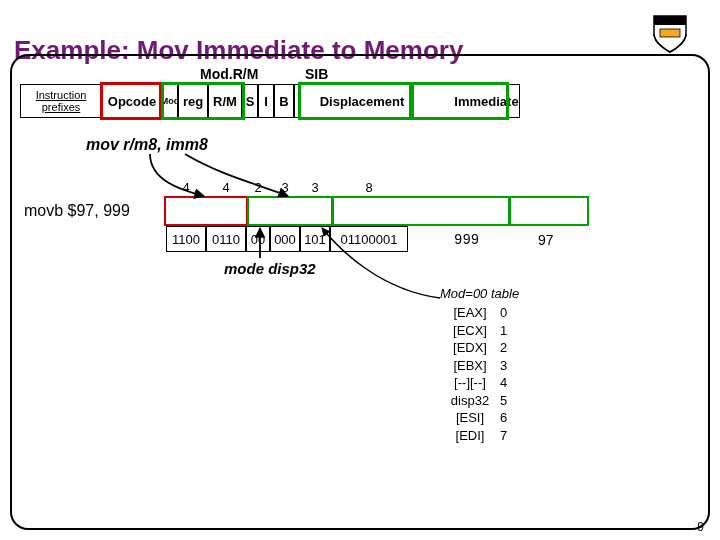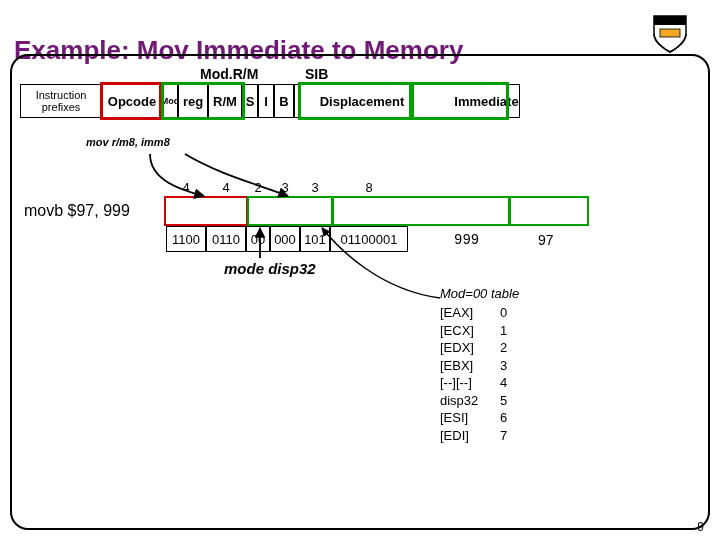--- a/index.html
+++ b/index.html
@@ -44,42 +44,42 @@
     display: flex;
     align-items: center;
     justify-content: center;
     font-size: 13px;
     font-weight: bold;
     background: #fff;
     padding: 0 4px;
   }
   .cell.multi { font-size: 11px; line-height: 1; text-align:center; }
   .cell.small { font-size: 9px; line-height: 0.9; padding: 0 1px; text-align:center;}
-  .cell.prefix { width: 82px; font-weight: normal; line-height:1.1; }
+  .cell.prefix { width: 82px; font-weight: normal; line-height:1.1;text-decoration:underline; }
   .cell.opcode { width: 60px; }
   .cell.mod { width: 16px; }
   .cell.reg { width: 30px; }
   .cell.rm  { width: 34px; }
   .cell.s   { width: 16px; }
   .cell.i   { width: 16px; }
   .cell.b   { width: 20px; }
   .cell.disp{ width: 118px; padding-left: 22px; }
   .cell.imm { width: 108px; padding-left: 45px; }
   .highlight-green {
     position:absolute; border:3px solid #00a000;
     pointer-events:none;
   }
   .highlight-red {
     position:absolute; border:3px solid #d00000;
     pointer-events:none;
   }
   
   .mnemonic {
     position: absolute; top: 136px; left: 86px;
-    font-size: 11px; font-weight: bold; font-style: italic;
+    font-size: 16px; font-weight: bold; font-style: italic;
   }
   
   .enc-lhs {
     position:absolute; top: 202px; left: 24px;
     font-size: 16px;
   }
   .enc-widths {
     position:absolute; top: 180px; left: 166px;
     font-size: 13px;
     display:flex;
@@ -105,21 +105,21 @@
   .ebox-red { position:absolute; border:2.5px solid #d00000; pointer-events:none; }
   .lbl999 { position:absolute; top:232px; left:454px; font-size:14px;font-family:Liberation Mono, monospace;}
   .lbl97  { position:absolute; top:232px; left:538px; font-size:14px;}
   .mdlabel { position:absolute; top:260px; left:224px; font-size:15px; font-style:italic; font-weight:bold;}
   
   .modhdr { position:absolute; top:286px; left:440px; font-size:13px; font-style:italic; color:#000;}
   .modtable {
     position:absolute; top:304px; left:440px;
     font-size:13px; line-height:1.35;
   }
-  .modtable div span.reg { display:inline-block; width:60px; }
+  .modtable div span.reg { display:inline-block; width:60px;text-align:center; }
   .slide-num { position:absolute; bottom:6px; right:16px; font-size:12px; }
   
   .svg-overlay { position:absolute; top:0; left:0; width:720px; height:540px; pointer-events:none;}
 </style>
 </head>
 <body>
 
 <div class="title">Example: Mov Immediate to Memory</div>
 
 <div class="shield">

